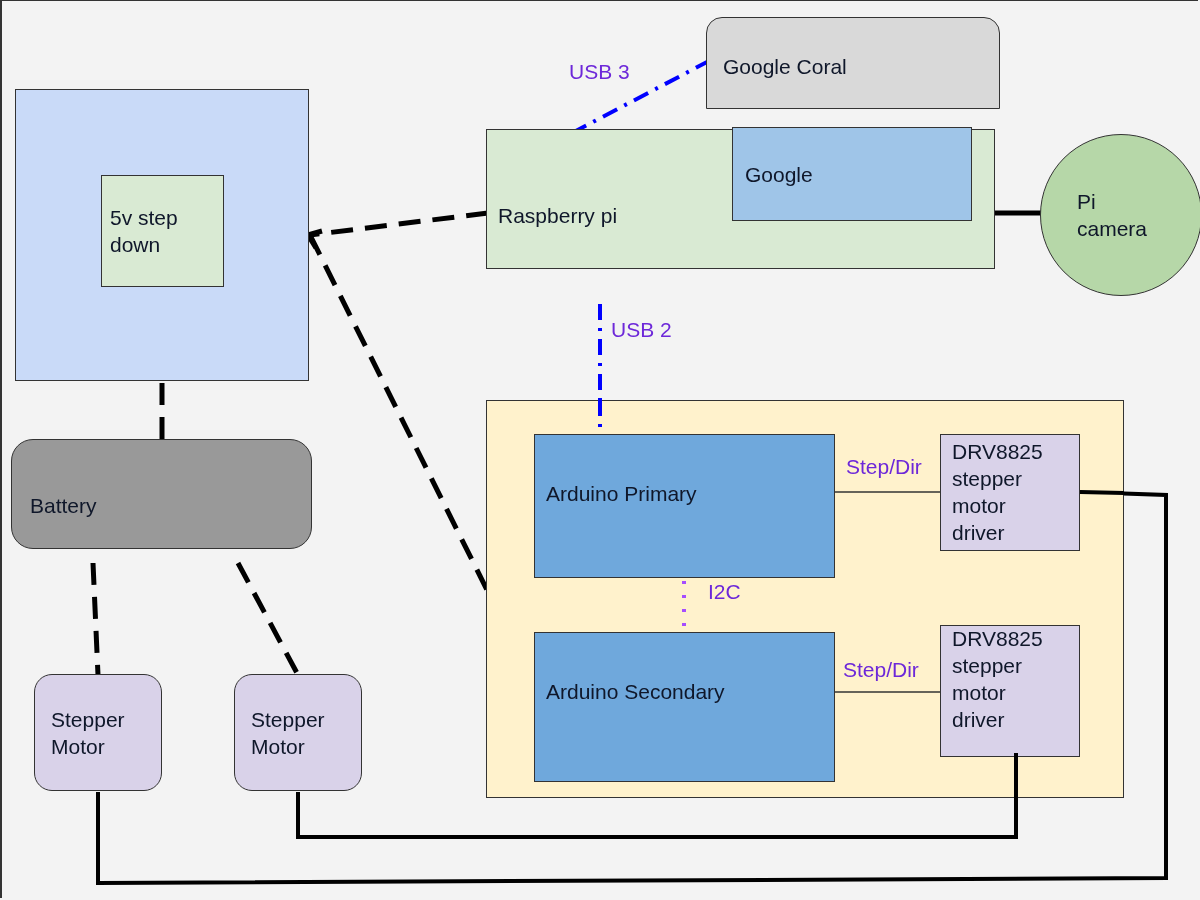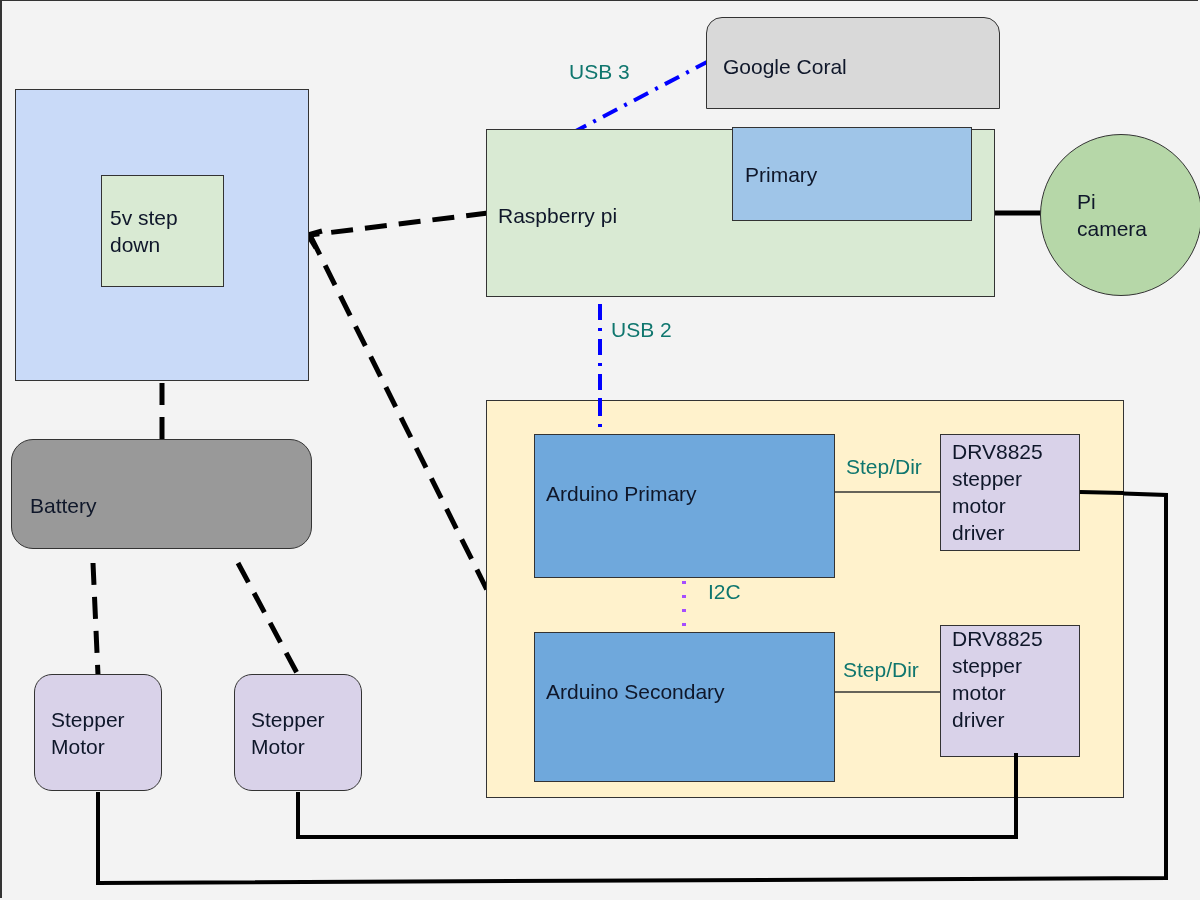--- a/index.html
+++ b/index.html
@@ -1,21 +1,21 @@
 <!DOCTYPE html>
 <html><head>
 <meta charset="utf-8">
 <style>
   html, body { margin: 0; padding: 0; }
   body { width: 1200px; height: 900px; overflow: hidden; background: #f3f3f3; position: relative; font-family: "Liberation Sans", sans-serif; }
   .frame { position: absolute; left: 0; top: 0; width: 1198px; height: 898px; border-left: 2px solid #333; border-top: 1px solid #333; box-sizing: border-box; pointer-events: none; }
   svg.wires { position: absolute; left: 0; top: 0; width: 1200px; height: 900px; }
   .box { position: absolute; box-sizing: border-box; border: 1.5px solid #333; color: #1a1a1a; font-size: 21px; line-height: 27px; }
   .lbl { position: absolute; font-size: 21px; color: #0f172a; line-height: 27px; white-space: pre-line; }
-  .txt { position: absolute; font-size: 21px; color: #0f766e; white-space: nowrap; }
+  .txt { position: absolute; font-size: 21px; color: #6d28d9; white-space: nowrap; }
 </style>
 </head>
 <body>
 
 <svg class="wires" viewBox="0 0 1200 900">
 
   <g stroke="#000" stroke-width="5" fill="none" stroke-dasharray="22 12">
     <line x1="488" y1="213" x2="310" y2="235"></line>
     <line x1="310" y1="235" x2="488" y2="592"></line>
     <line x1="162" y1="383" x2="162" y2="440"></line>
@@ -52,25 +52,25 @@
 <div class="box" style="left:234px;top:674px;width:128px;height:117px;background:#d9d2e9;border-radius:18px;">
   <span class="lbl" style="left:16px;top:31px;">Stepper
 Motor</span>
 </div>
 
 <div class="box" style="left:706px;top:17px;width:294px;height:92px;background:#d9d9d9;border-radius:16px 16px 0 0;">
   <span class="lbl" style="left:16px;top:35px;">Google Coral</span>
 </div>
 <span class="txt" style="left:569px;top:60px;">USB 3</span>
 
-<div class="box" style="left:486px;top:129px;width:509px;height:168px;background:#d9ead3;">
+<div class="box" style="left:486px;top:129px;width:509px;height:140px;background:#d9ead3;">
   <span class="lbl" style="left:11px;top:72px;">Raspberry pi</span>
 </div>
 <div class="box" style="left:732px;top:127px;width:240px;height:94px;background:#9fc5e8;">
-  <span class="lbl" style="left:12px;top:33px;">Primary</span>
+  <span class="lbl" style="left:12px;top:33px;">Google</span>
 </div>
 
 <div class="box" style="left:1040px;top:134px;width:162px;height:162px;background:#b6d7a8;border-radius:50%;">
   <span class="lbl" style="left:36px;top:53px;">Pi
 camera</span>
 </div>
 
 <span class="txt" style="left:611px;top:318px;">USB 2</span>
 
 <div class="box" style="left:486px;top:400px;width:638px;height:398px;background:#fff2cc;"></div>

